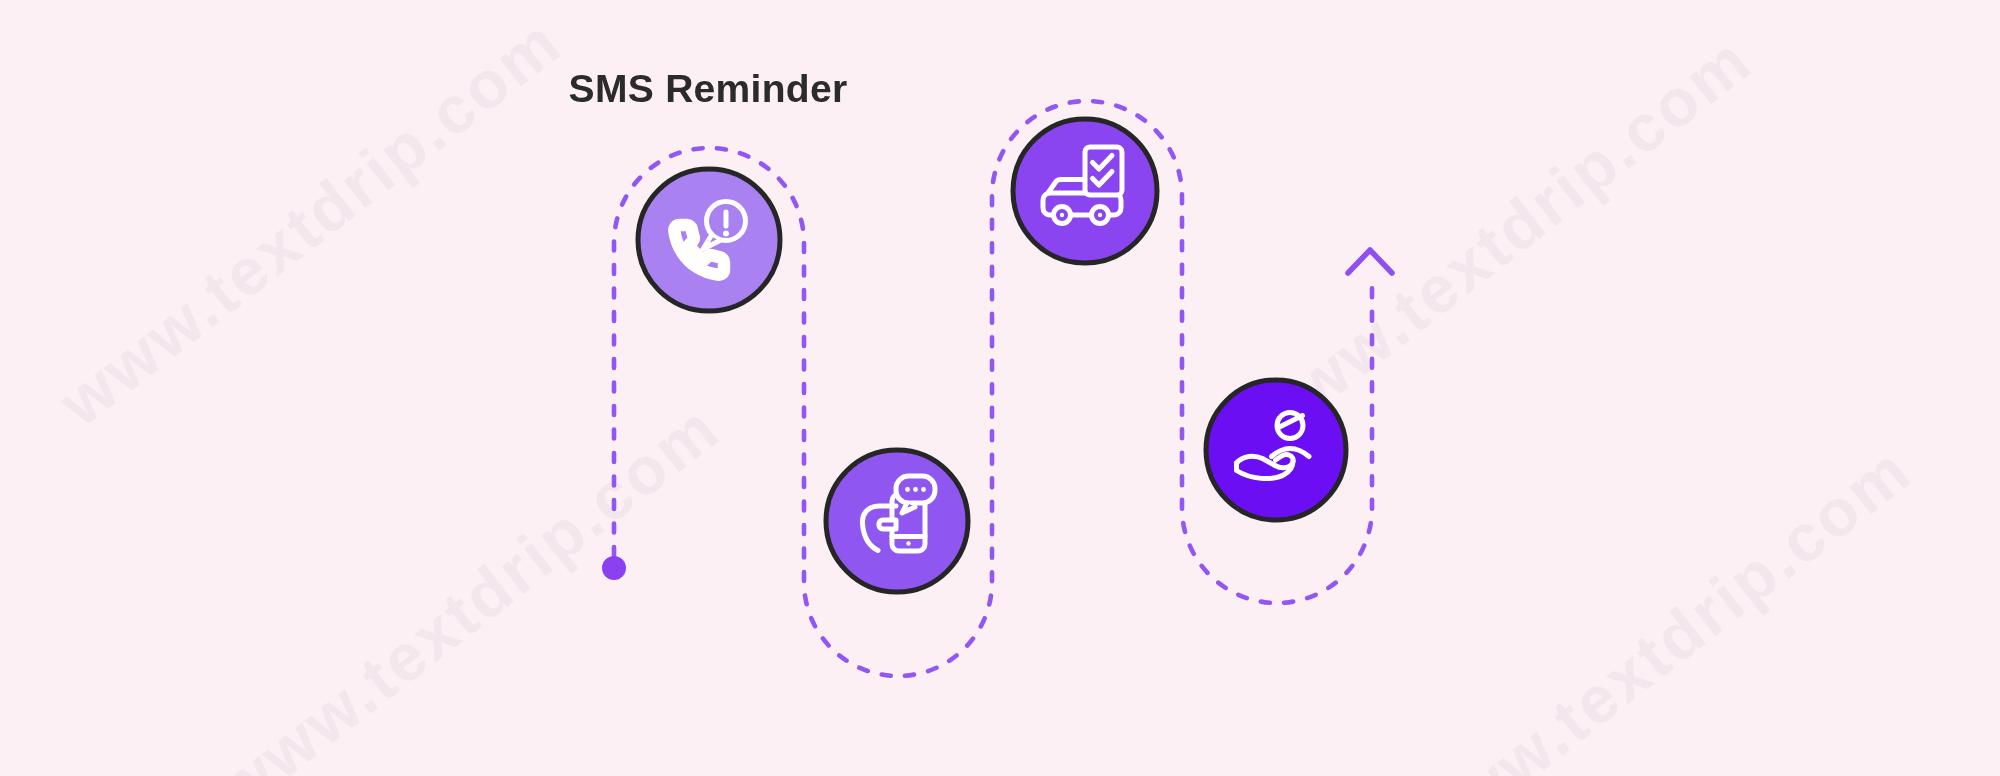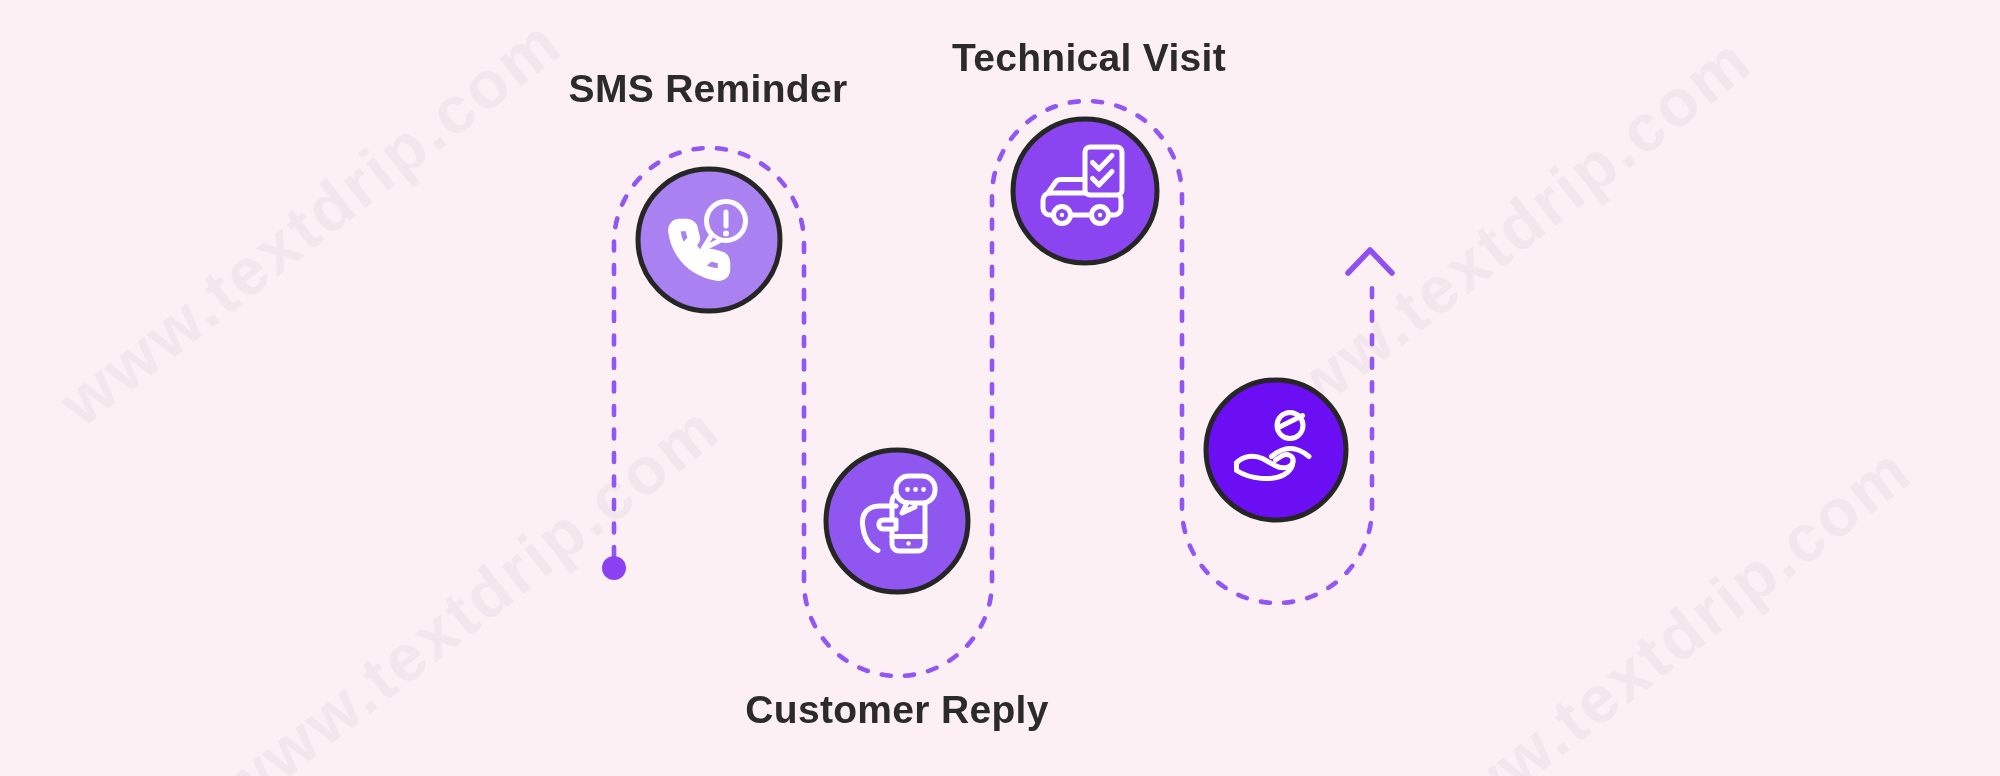--- a/index.html
+++ b/index.html
@@ -124,16 +124,14 @@
         <circle class="ic" cx="64" cy="25.5" r="13"></circle>
         <path class="ic" d="M 52.5 27.5 L 76.5 15.5"></path>
         <path class="ic" d="M 45.5 56.5 Q 64 40.5 83 56.5"></path>
         <path class="ic" d="M 10.5 63 C 17 55.5 28 54.5 36.5 58.5 L 49 65.5 C 57 70 65.5 67.5 67 61.5 C 68 56 61.5 52.5 55.5 56 L 49.5 60"></path>
         <path class="ic" d="M 10.5 63 L 10.5 70.5 C 25 79.5 46 81 57.5 75 C 64 71.5 67 66.5 67 61.5"></path>
       </g>
     </g>
   </svg>
 
   <div class="step-label lbl1">SMS Reminder</div>
-  <div class="step-label lbl2">Customer Reply</div>
-  <div class="step-label lbl3">Technical Visit</div>
 
 </div>
 
 </body></html>

